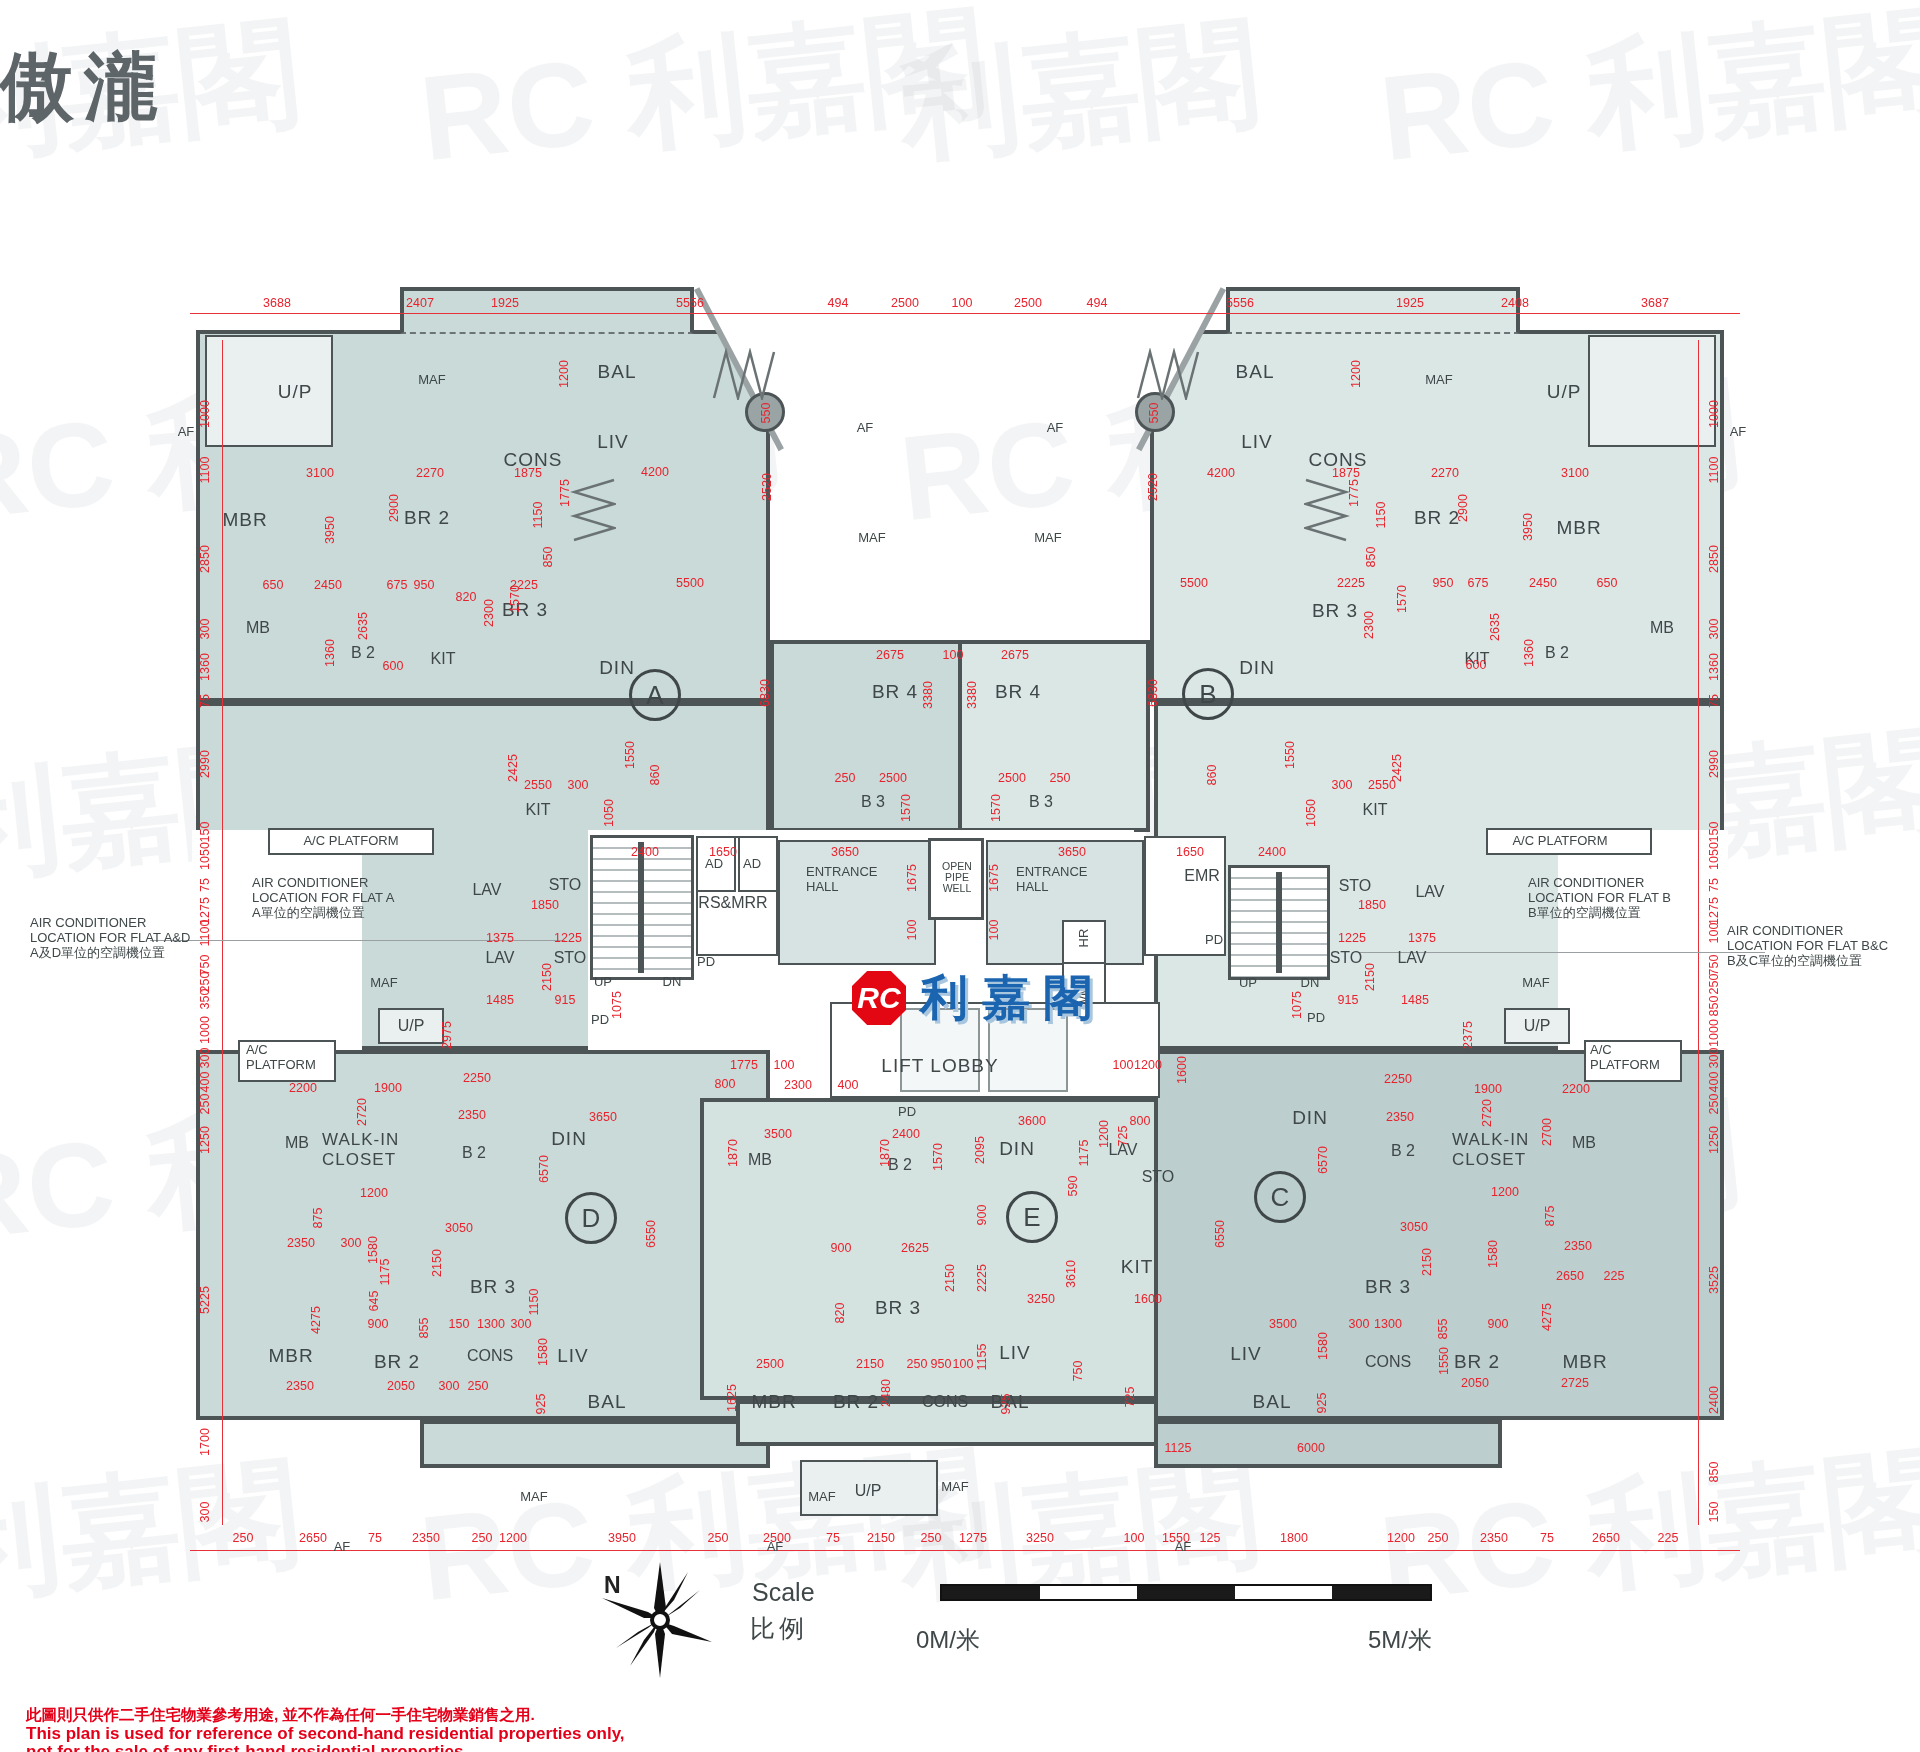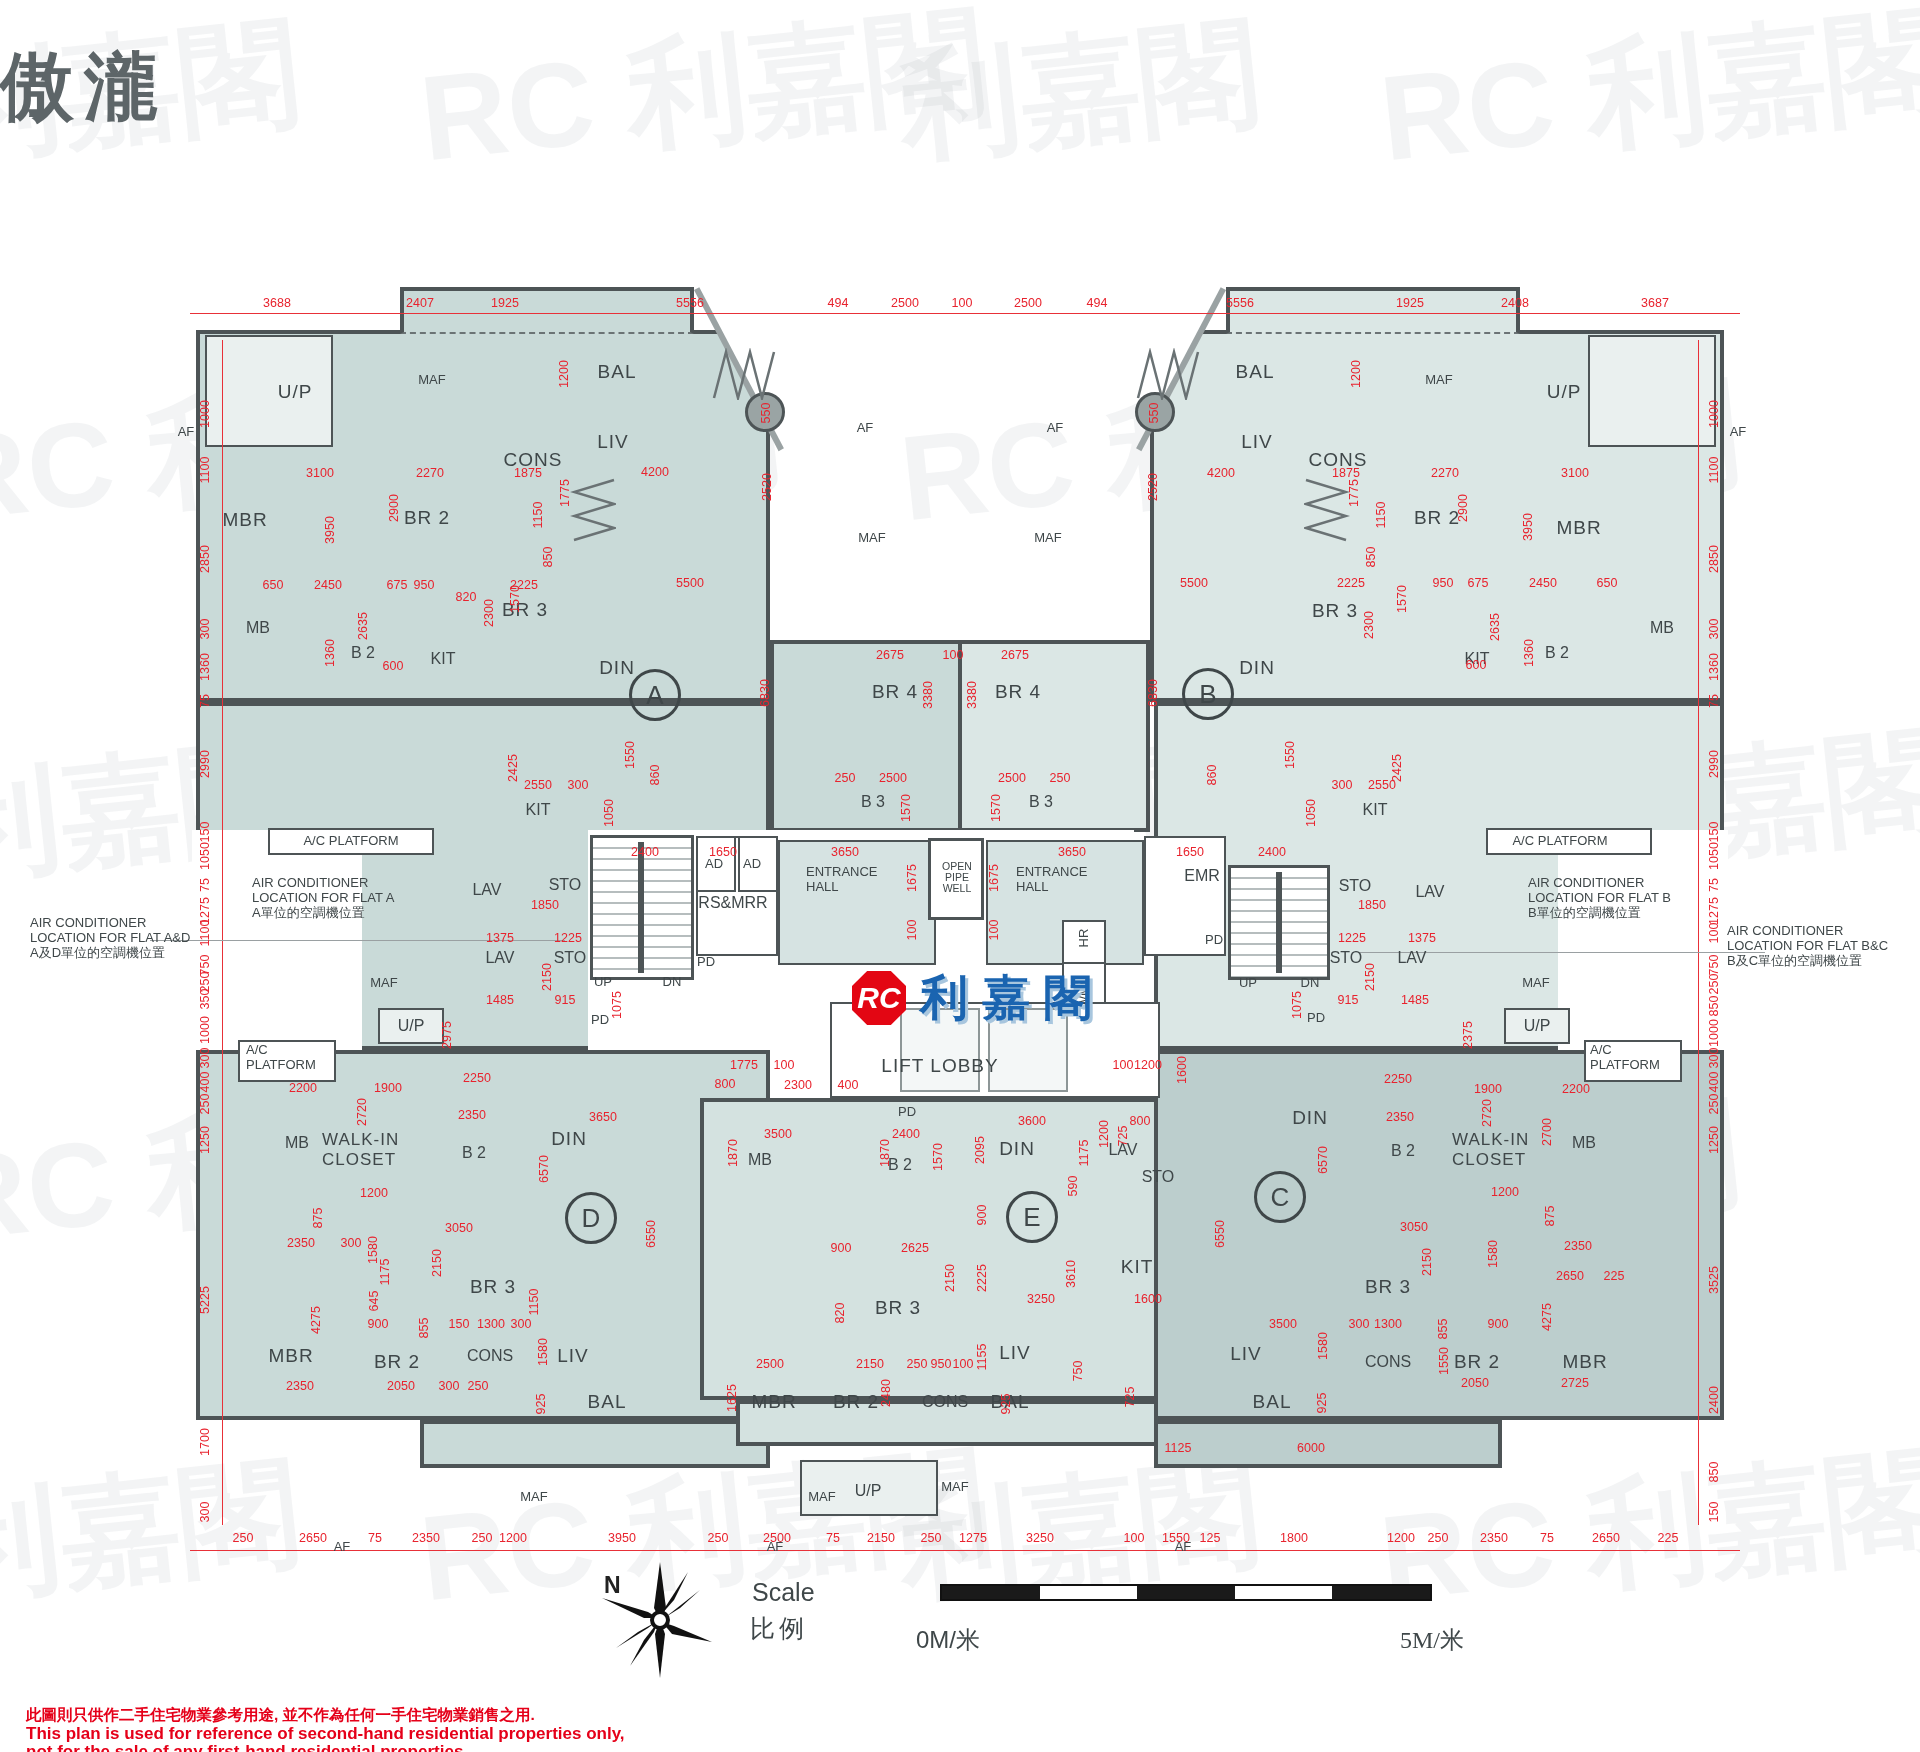--- a/index.html
+++ b/index.html
@@ -59,21 +59,21 @@
   #north{position:absolute;left:604px;top:1572px;font-size:23px;color:#222;z-index:4;font-weight:bold;}
   #compass{position:absolute;left:600px;top:1560px;z-index:3;}
   .sc-txt{position:absolute;color:#3f4749;z-index:4;}
   #scale-en{left:752px;top:1578px;font-size:25px;}
   #scale-cn{left:750px;top:1612px;font-size:25px;letter-spacing:4px;}
   #scalebar{position:absolute;left:940px;top:1584px;width:492px;height:17px;border:2px solid #111;
             z-index:4;background:#fff;box-sizing:border-box;}
   .sb{position:absolute;top:0;bottom:0;background:#1a1a1a;}
   #sb0{left:0;width:20%;} #sb1{left:40%;width:20%;} #sb2{left:80%;width:20%;}
   #scale-0{left:916px;top:1624px;font-size:24px;}
-  #scale-5{left:1400px;top:1624px;font-size:24px;font-family:Liberation Serif, serif;}
+  #scale-5{left:1368px;top:1624px;font-size:24px;}
   #gen{position:absolute;left:1500px;top:1588px;width:410px;text-align:center;font-size:96px;
        font-weight:bold;letter-spacing:8px;color:#edf3f6;-webkit-text-stroke:3px #aabfca;
        text-shadow:0 0 7px #c9d6de;z-index:3;}
   .disc{position:absolute;left:26px;color:#e50019;font-weight:bold;z-index:6;white-space:nowrap;}
   #disc1{top:1705px;font-size:15.5px;}
   #disc2{top:1724px;font-size:17px;}
   #disc3{top:1742px;font-size:17px;}
   .zig{position:absolute;z-index:3;}
 </style>
 </head>

